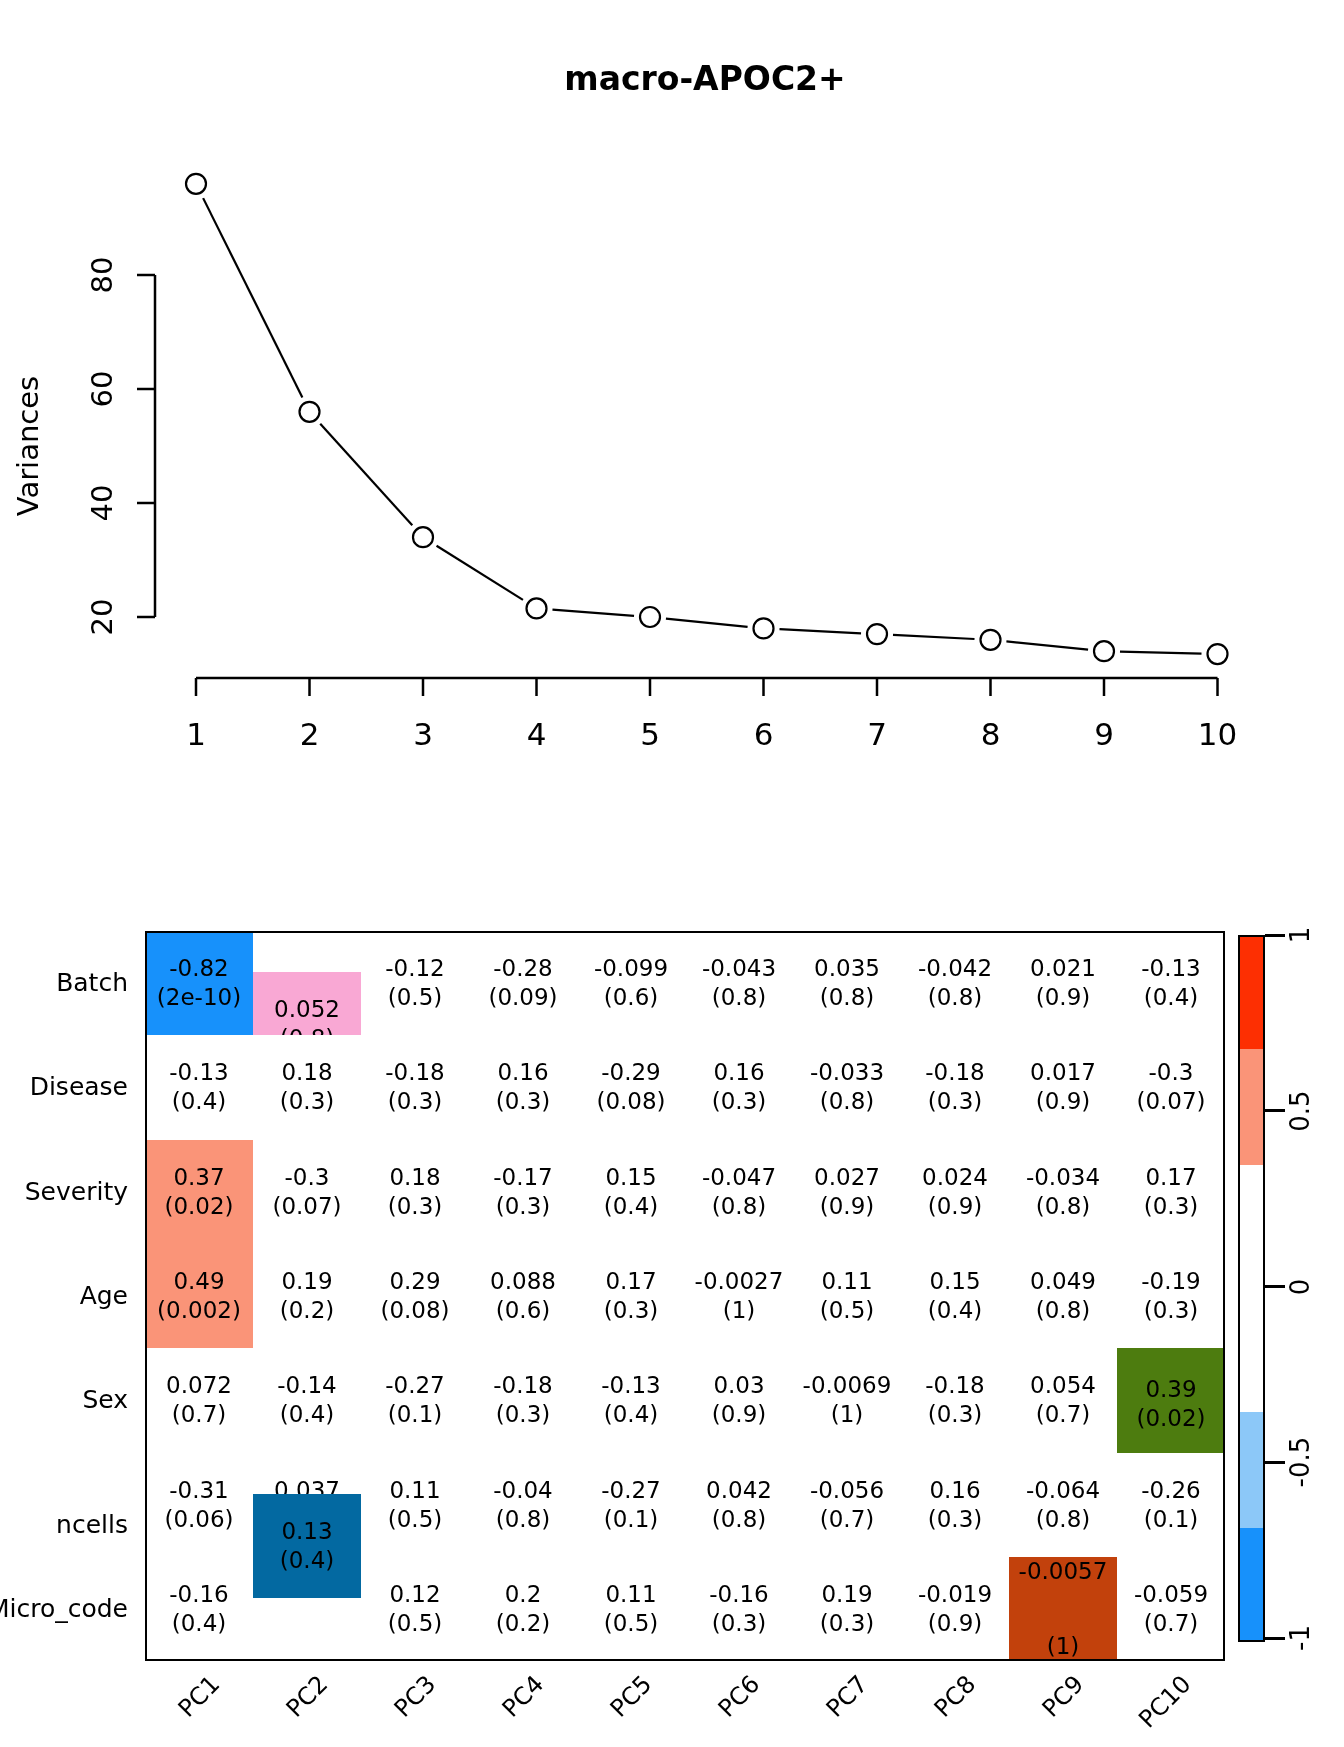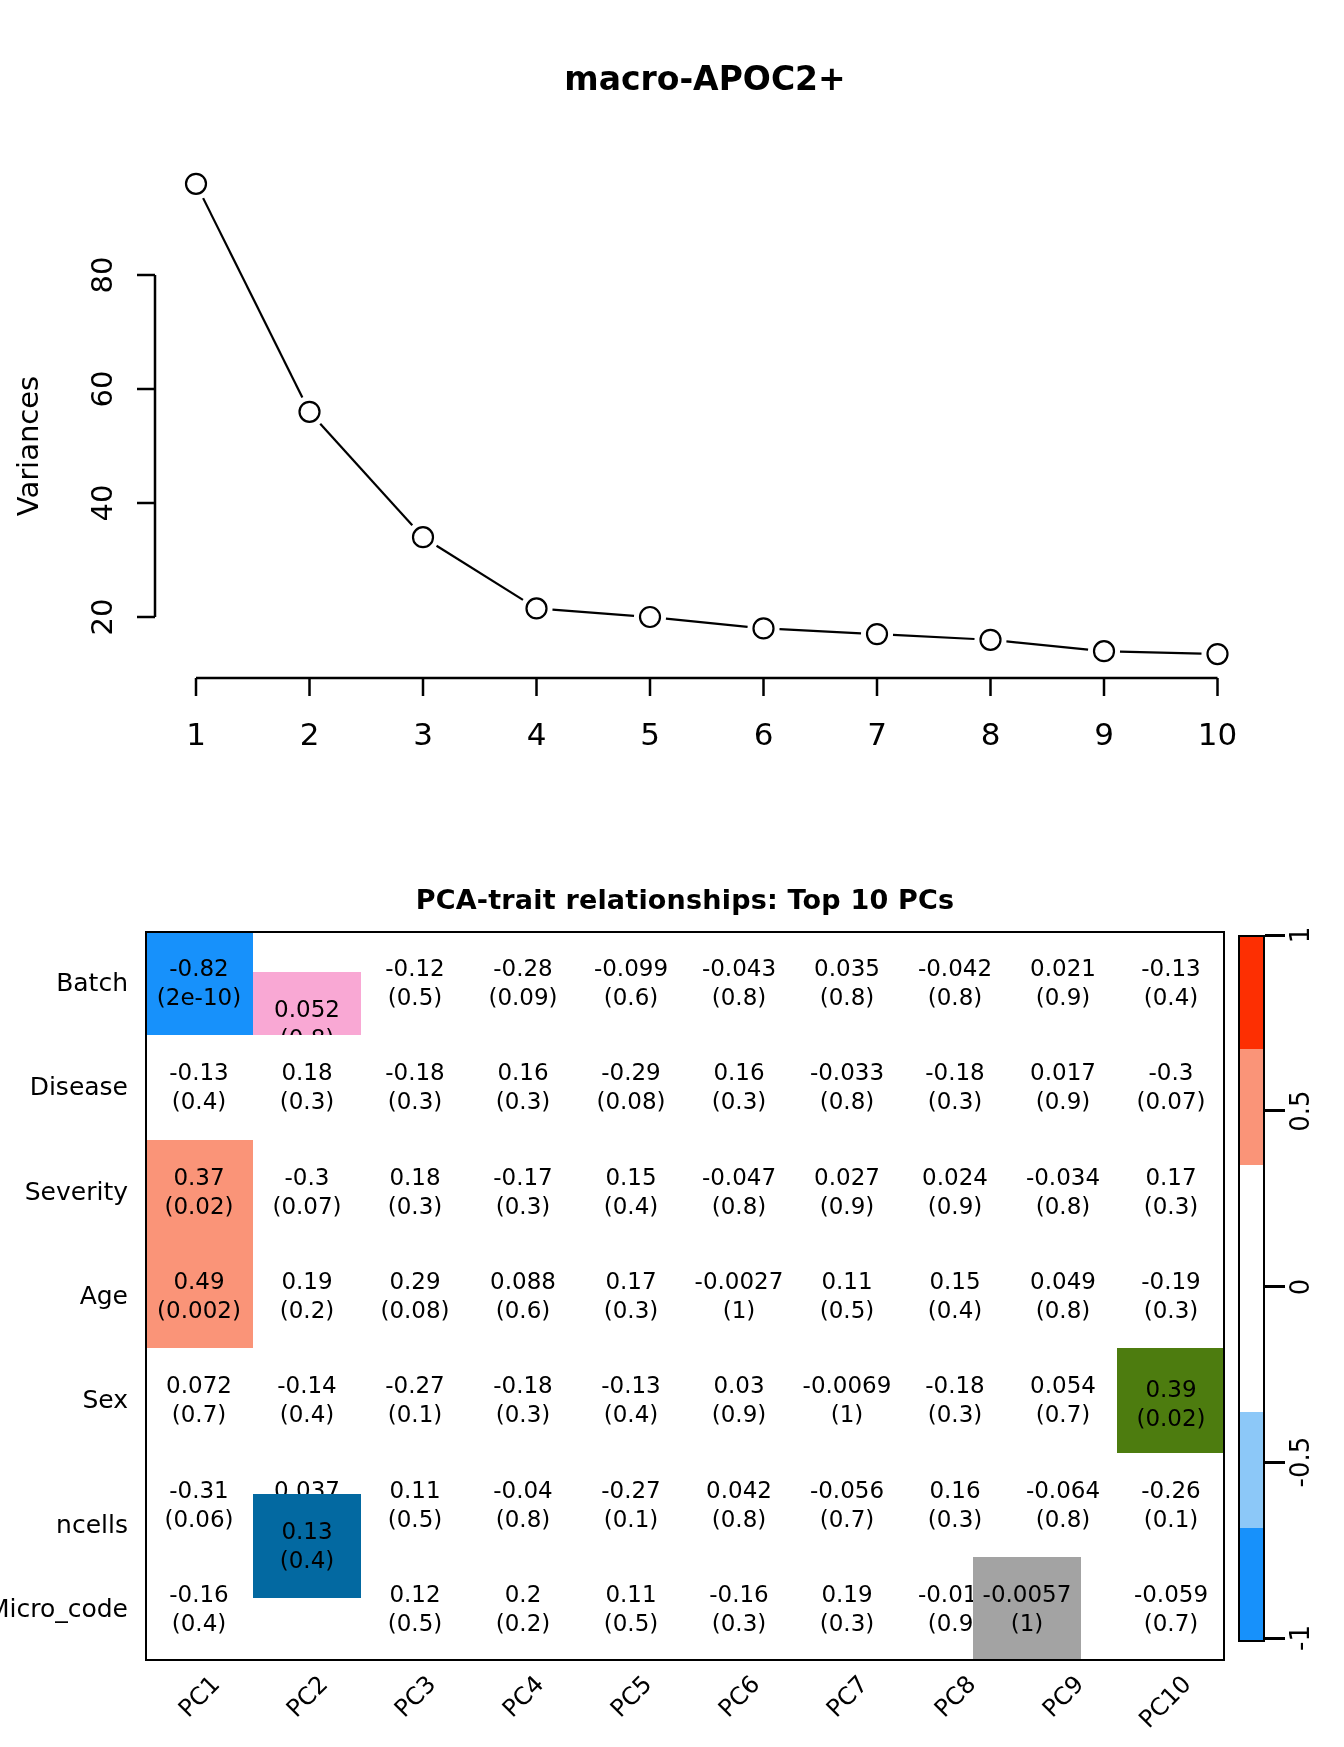--- a/index.html
+++ b/index.html
@@ -104,21 +104,20 @@
         <circle cx="536.5" cy="608.45" r="10" fill="#fff" stroke="#000" stroke-width="2.2"></circle>
         <circle cx="650" cy="617" r="10" fill="#fff" stroke="#000" stroke-width="2.2"></circle>
         <circle cx="763.5" cy="628.4" r="10" fill="#fff" stroke="#000" stroke-width="2.2"></circle>
         <circle cx="877" cy="634.1" r="10" fill="#fff" stroke="#000" stroke-width="2.2"></circle>
         <circle cx="990.5" cy="639.8" r="10" fill="#fff" stroke="#000" stroke-width="2.2"></circle>
         <circle cx="1104" cy="651.2" r="10" fill="#fff" stroke="#000" stroke-width="2.2"></circle>
         <circle cx="1217.5" cy="654.05" r="10" fill="#fff" stroke="#000" stroke-width="2.2"></circle>
       </g>
   </svg>
 
-  <div class="hm-title">PCA-trait relationships: Top 10 PCs</div>
   <div id="heatmap">
       <div class="hm-cell" style="left: 145px; top: 931px; width: 108px; height: 104.3px; background: rgb(23, 145, 251);">
         <span>-0.82</span>
         <span>(2e-10)</span>
       </div>
       <div class="hm-cell" style="left: 253px; top: 931px; width: 108px; height: 104.3px; background: #f9a8d4; margin-top: 41px;">
         <span>0.052</span>
         <span>(0.8)</span>
       </div>
       <div class="hm-cell" style="left: 361px; top: 931px; width: 108px; height: 104.3px; background: rgb(255, 255, 255);">
@@ -378,21 +377,21 @@
         <span>(0.3)</span>
       </div>
       <div class="hm-cell" style="left: 793px; top: 1556.8px; width: 108px; height: 104.3px; background: rgb(255, 255, 255);">
         <span>0.19</span>
         <span>(0.3)</span>
       </div>
       <div class="hm-cell" style="left: 901px; top: 1556.8px; width: 108px; height: 104.3px; background: rgb(255, 255, 255);">
         <span>-0.019</span>
         <span>(0.9)</span>
       </div>
-      <div class="hm-cell" style="left: 973px; top: 1556.8px; width: 108px; height: 104.3px; background: #a3a3a3;">
+      <div class="hm-cell" style="left: 1009px; top: 1556.8px; width: 108px; height: 104.3px; background: #c2410c; justify-content: space-between;">
         <span>-0.0057</span>
         <span>(1)</span>
       </div>
       <div class="hm-cell" style="left: 1117px; top: 1556.8px; width: 108px; height: 104.3px; background: rgb(255, 255, 255);">
         <span>-0.059</span>
         <span>(0.7)</span>
       </div>
       <div class="hm-box" style="left: 145px; top: 931px; width: 1080px; height: 730.1px;"></div>
       <div class="hm-rowlabel" style="right: 1216px; top: 967.15px;">Batch</div>
       <div class="hm-rowlabel" style="right: 1216px; top: 1071.45px;">Disease</div>

